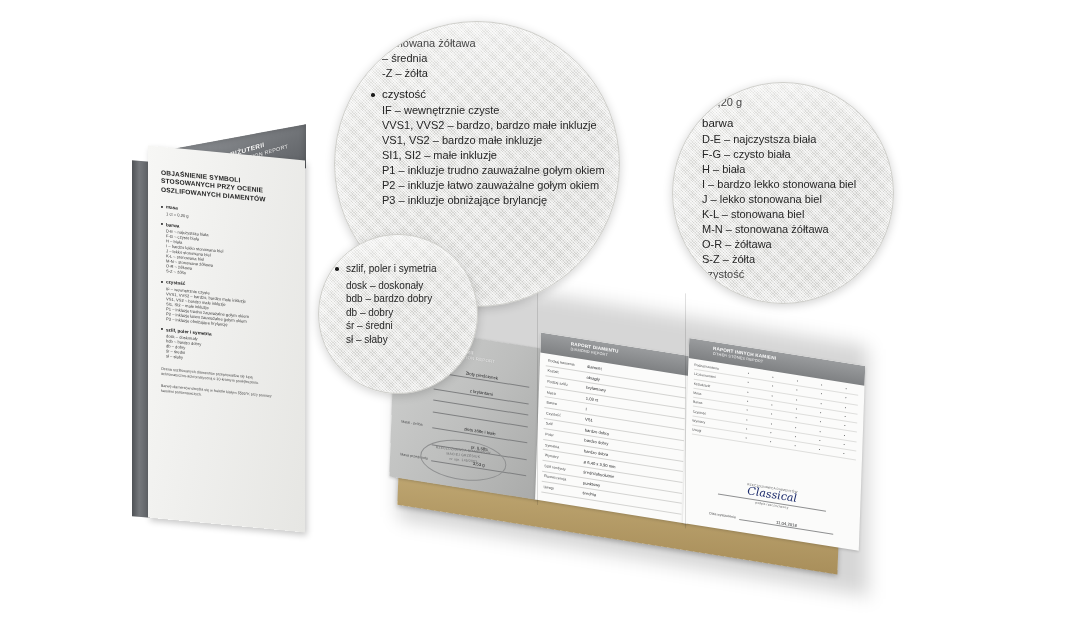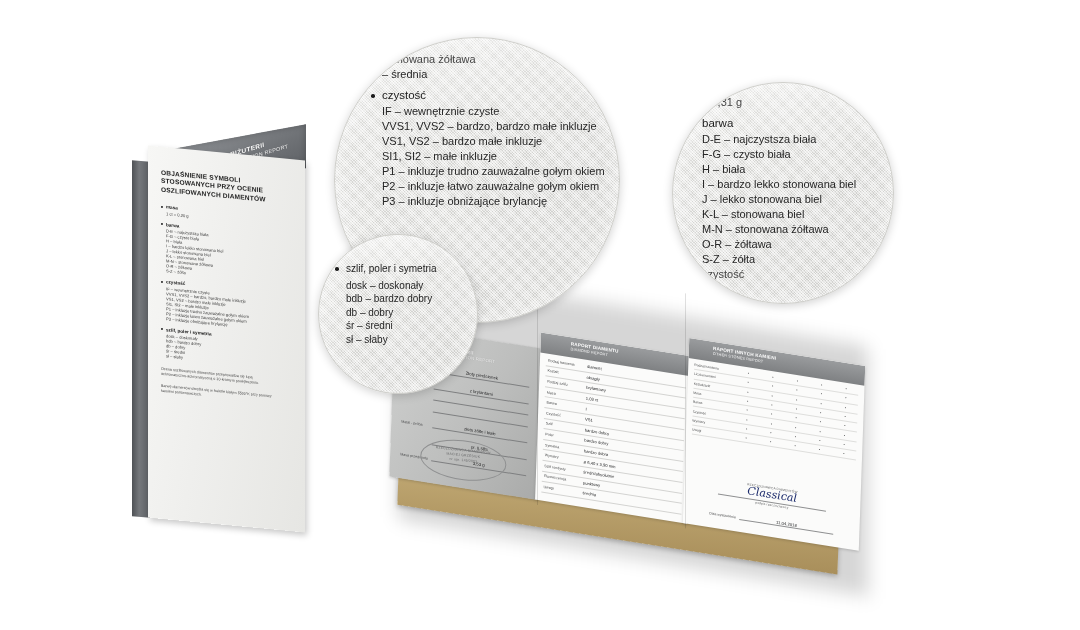--- a/index.html
+++ b/index.html
@@ -354,21 +354,21 @@
   .mag .glare {
     position: absolute;
     left: -10%; top: -25%;
     width: 120%; height: 60%;
     background: linear-gradient(180deg, rgba(255,255,255,0.45), rgba(255,255,255,0));
     transform: rotate(-8deg);
     pointer-events: none;
   }
   .mag-content { position: absolute; }
 
-  .mag1 { left: 334px; top: 37px; width: 284px; height: 284px; }
+  .mag1 { left: 334px; top: 21px; width: 284px; height: 284px; }
   .mag1 .mag-content { left: 36px; top: 14px; width: 250px; }
   .mag2 { left: 672px; top: 82px; width: 220px; height: 220px; }
   .mag2 .mag-content { left: 18px; top: 12px; width: 196px; }
   .mag3 { left: 318px; top: 234px; width: 158px; height: 158px; }
   .mag3 .mag-content { left: 16px; top: 20px; width: 136px; }
 
   .m-h {
     font-size: 11.5px;
     font-weight: normal;
     color: #1c1c1c;
@@ -666,35 +666,36 @@
       <div class="crease" style="left:151px;"></div>
       <div class="crease" style="left:299px;"></div>
     </div>
   </div>
 
   <div class="mag mag1">
     <div class="glare"></div>
     <div class="mag-content">
       <div class="m-clip-top fade-top">stonowana żółtawa</div>
       <div class="m-clip-top">– średnia</div>
+      <div class="m-clip-top">-Z – żółta</div>
       <div class="m-h">czystość</div>
       <div class="m-li">IF – wewnętrznie czyste</div>
       <div class="m-li">VVS1, VVS2 – bardzo, bardzo małe inkluzje</div>
       <div class="m-li">VS1, VS2 – bardzo małe inkluzje</div>
       <div class="m-li">SI1, SI2 – małe inkluzje</div>
       <div class="m-li">P1 – inkluzje trudno zauważalne gołym okiem</div>
       <div class="m-li">P2 – inkluzje łatwo zauważalne gołym okiem</div>
       <div class="m-li">P3 – inkluzje obniżające brylancję</div>
     </div>
   </div>
 
   <div class="mag mag2">
     <div class="glare"></div>
     <div class="mag-content">
-      <div class="m-clip-top fade-top">= 0,31 g</div>
+      <div class="m-clip-top fade-top">= 0,20 g</div>
       <div class="m-h">barwa</div>
       <div class="m-li">D-E – najczystsza biała</div>
       <div class="m-li">F-G – czysto biała</div>
       <div class="m-li">H – biała</div>
       <div class="m-li">I – bardzo lekko stonowana biel</div>
       <div class="m-li">J – lekko stonowana biel</div>
       <div class="m-li">K-L – stonowana biel</div>
       <div class="m-li">M-N – stonowana żółtawa</div>
       <div class="m-li">O-R – żółtawa</div>
       <div class="m-li">S-Z – żółta</div>

